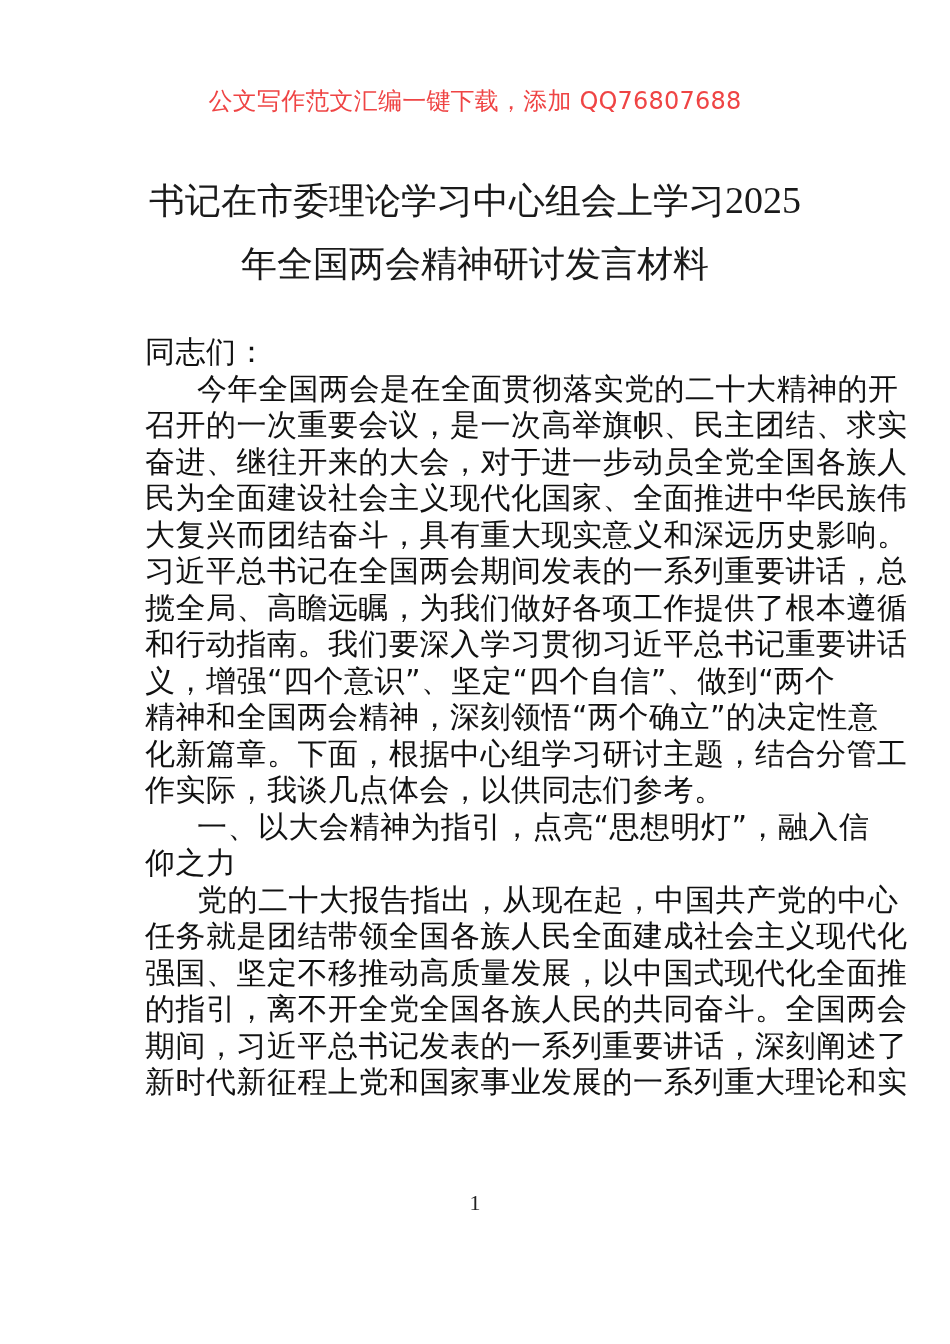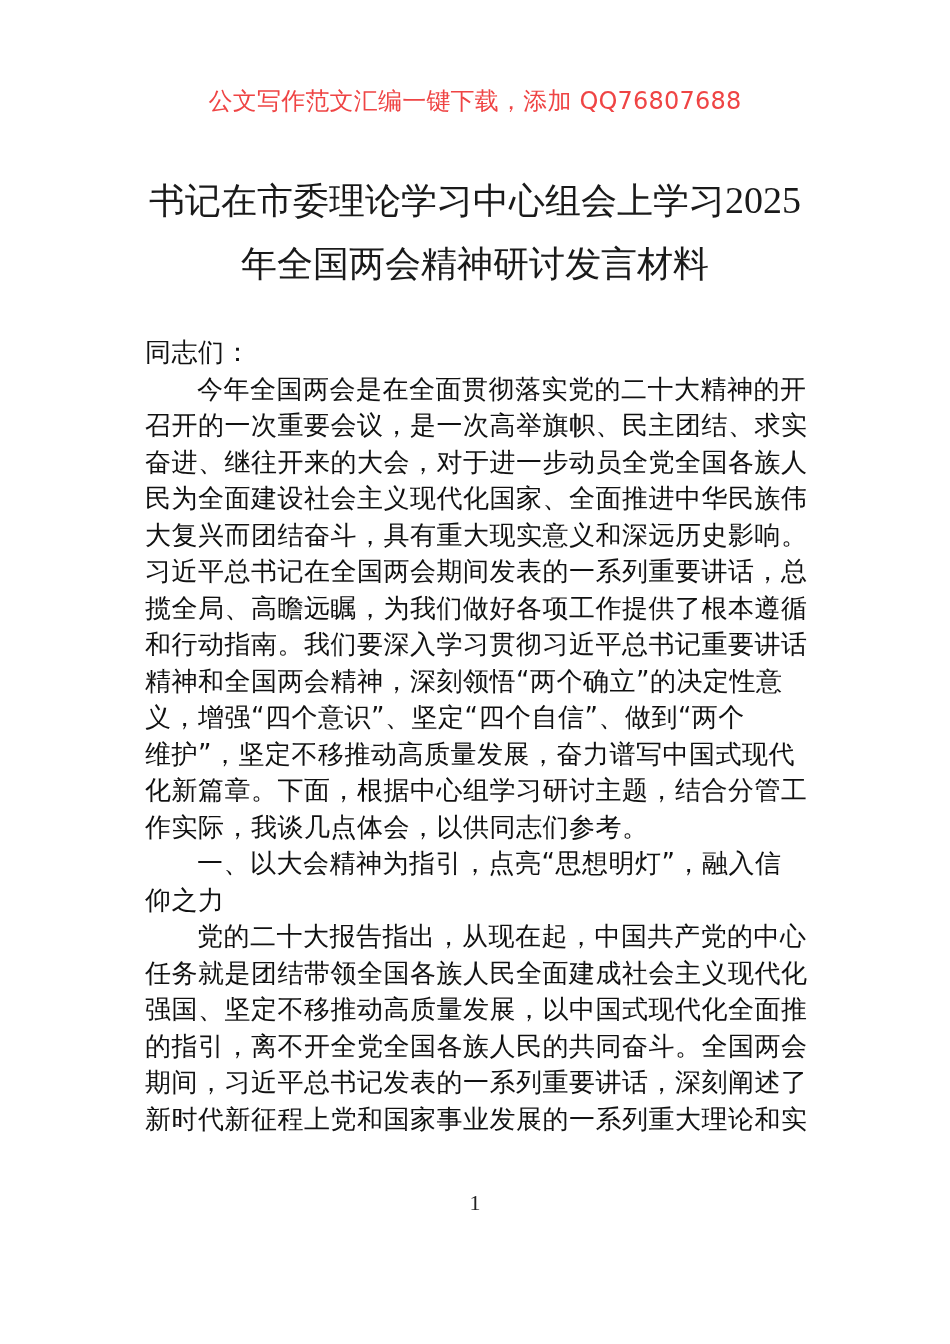--- a/index.html
+++ b/index.html
@@ -42,21 +42,21 @@
     }
     .body-text {
       position: absolute;
       left: 145px;
       top: 334px;
       width: 662px;
     }
     .line {
       height: 36.5px;
       line-height: 36.5px;
-      font-size: 26px;
+      font-size: 30px;
       white-space: nowrap;
       overflow: visible;
       letter-spacing: 0.5px;
     }
     .line.indent { padding-left: 52px; }
     .page-number {
       position: absolute;
       top: 1190px;
       left: 0;
       width: 950px;
@@ -79,23 +79,22 @@
 <div class="body-text">
   <div class="line">同志们：</div>
   <div class="line indent">今年全国两会是在全面贯彻落实党的二十大精神的开</div>
   <div class="line">召开的一次重要会议，是一次高举旗帜、民主团结、求实</div>
   <div class="line">奋进、继往开来的大会，对于进一步动员全党全国各族人</div>
   <div class="line">民为全面建设社会主义现代化国家、全面推进中华民族伟</div>
   <div class="line">大复兴而团结奋斗，具有重大现实意义和深远历史影响。</div>
   <div class="line">习近平总书记在全国两会期间发表的一系列重要讲话，总</div>
   <div class="line">揽全局、高瞻远瞩，为我们做好各项工作提供了根本遵循</div>
   <div class="line">和行动指南。我们要深入学习贯彻习近平总书记重要讲话</div>
+  <div class="line">义，增强“四个意识”、坚定“四个自信”、做到“两个</div>
   <div class="line">精神和全国两会精神，深刻领悟“两个确立”的决定性意</div>
-  <div class="line">义，增强“四个意识”、坚定“四个自信”、做到“两个</div>
-  <div class="line">维护”，坚定不移推动高质量发展，奋力谱写中国式现代</div>
   <div class="line">化新篇章。下面，根据中心组学习研讨主题，结合分管工</div>
   <div class="line">作实际，我谈几点体会，以供同志们参考。</div>
   <div class="line indent">一、以大会精神为指引，点亮“思想明灯”，融入信</div>
   <div class="line">仰之力</div>
   <div class="line indent">党的二十大报告指出，从现在起，中国共产党的中心</div>
   <div class="line">任务就是团结带领全国各族人民全面建成社会主义现代化</div>
   <div class="line">强国、坚定不移推动高质量发展，以中国式现代化全面推</div>
   <div class="line">的指引，离不开全党全国各族人民的共同奋斗。全国两会</div>
   <div class="line">期间，习近平总书记发表的一系列重要讲话，深刻阐述了</div>
   <div class="line">新时代新征程上党和国家事业发展的一系列重大理论和实</div>

